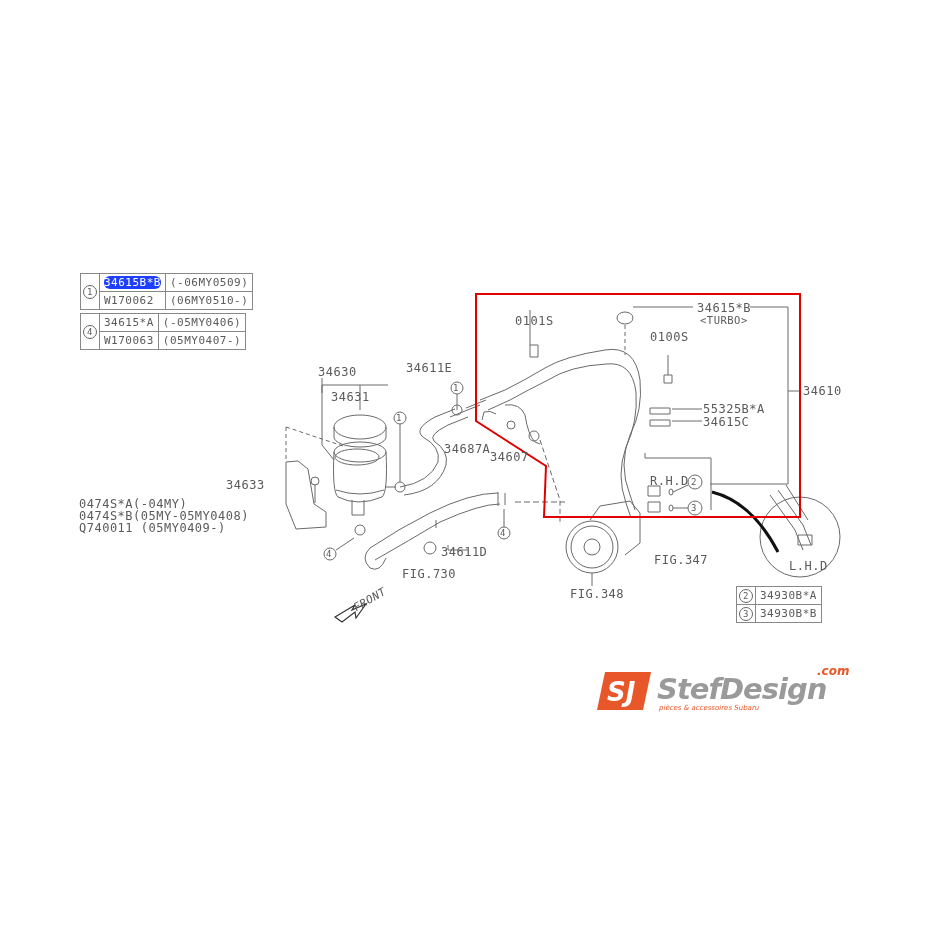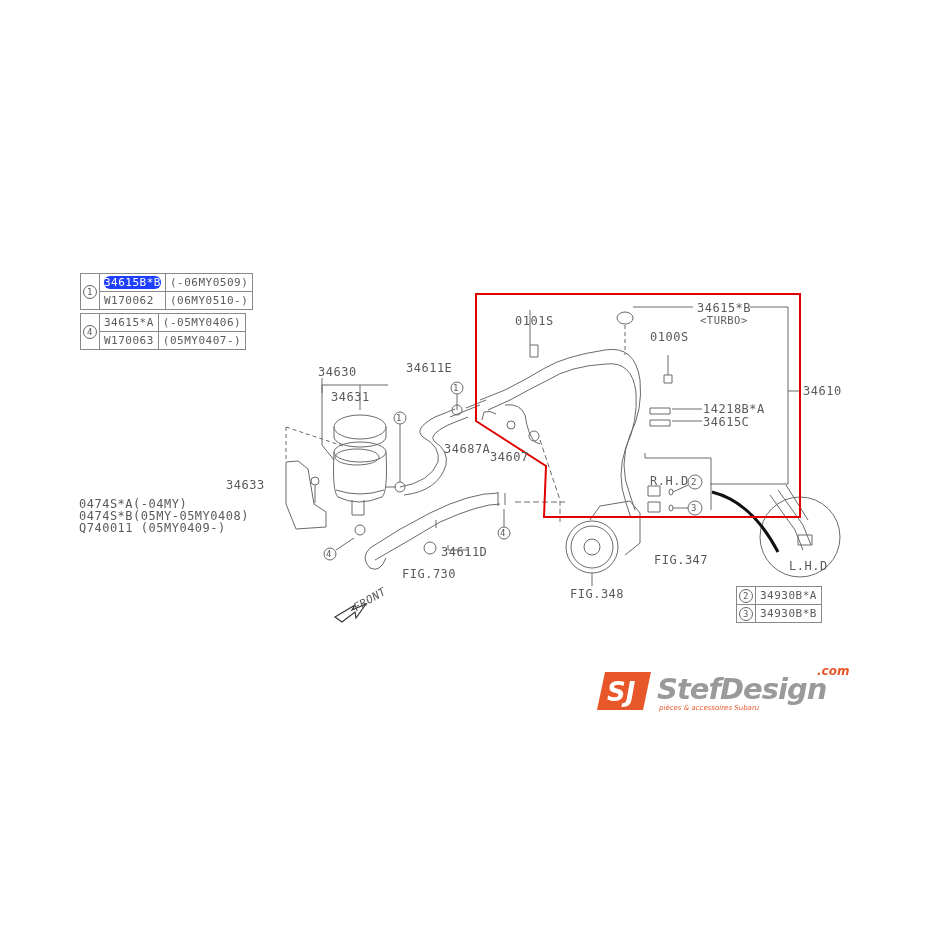--- a/index.html
+++ b/index.html
@@ -158,21 +158,21 @@
 <div class="lbl" style="left:79px;top:510px;">0474S*B(05MY-05MY0408)</div>
 <div class="lbl" style="left:79px;top:522px;">Q740011 (05MY0409-)</div>
 <div class="lbl" style="left:441px;top:546px;">34611D</div>
 <div class="lbl" style="left:402px;top:568px;">FIG.730</div>
 <div class="lbl" style="left:352px;top:593px;transform:rotate(-30deg);font-style:italic;font-size:11px;">FRONT</div>
 <div class="lbl" style="left:515px;top:315px;">0101S</div>
 <div class="lbl" style="left:650px;top:331px;">0100S</div>
 <div class="lbl" style="left:697px;top:302px;">34615*B</div>
 <div class="lbl" style="left:700px;top:314px;font-size:10.5px;">&lt;TURBO&gt;</div>
 <div class="lbl" style="left:803px;top:385px;">34610</div>
-<div class="lbl" style="left:703px;top:403px;">14218B*A</div>
+<div class="lbl" style="left:703px;top:403px;">55325B*A</div>
 <div class="lbl" style="left:703px;top:416px;">34615C</div>
 <div class="lbl" style="left:444px;top:443px;">34687A</div>
 <div class="lbl" style="left:490px;top:451px;">34607</div>
 <div class="lbl" style="left:650px;top:475px;">R.H.D</div>
 <div class="lbl" style="left:789px;top:560px;">L.H.D</div>
 <div class="lbl" style="left:654px;top:527px;margin-top:27px;">FIG.347</div>
 <div class="lbl" style="left:570px;top:588px;">FIG.348</div>
 
 <div class="lbl" style="left:396px;top:412px;font-size:9px;">1</div>
 <div class="lbl" style="left:453px;top:382px;font-size:9px;">1</div>

